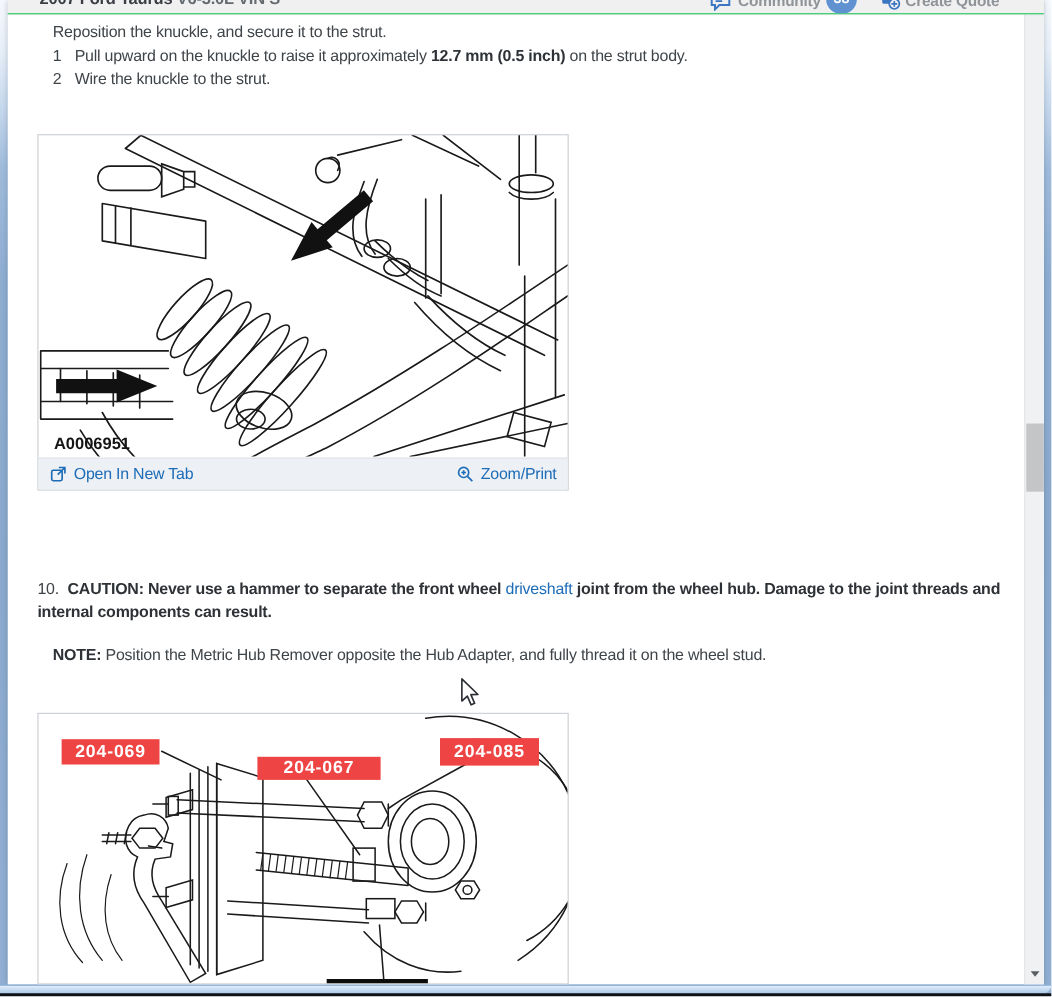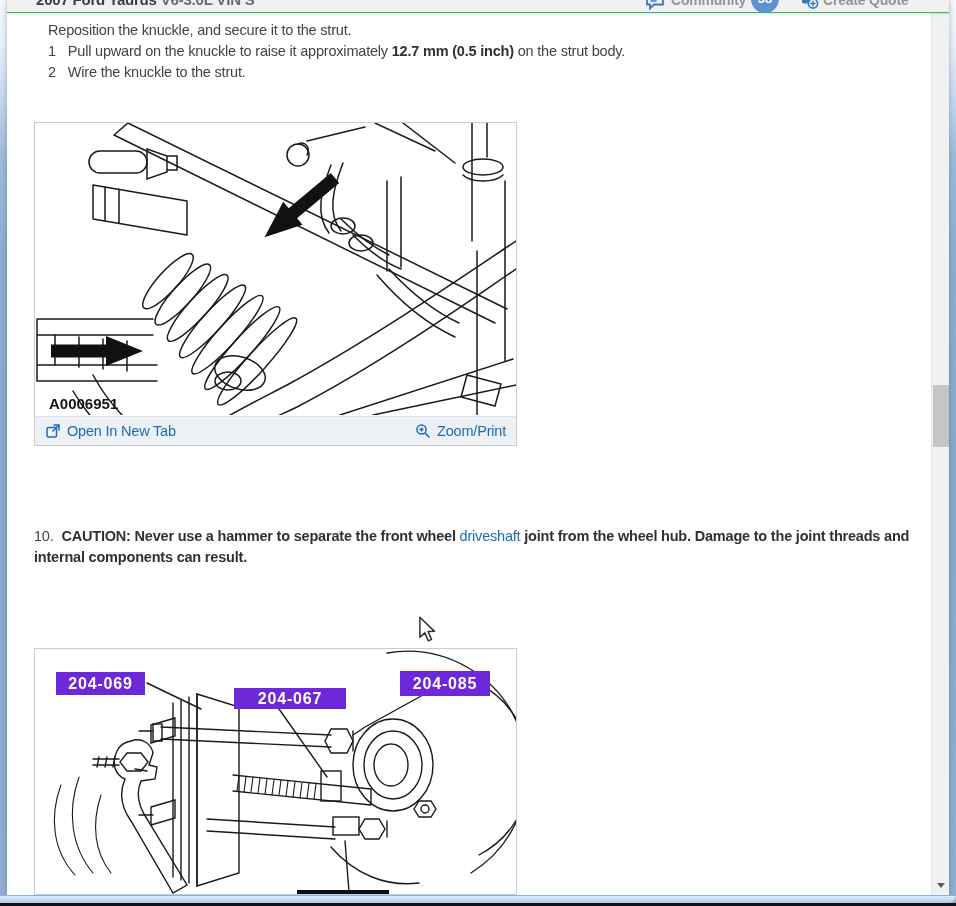--- a/index.html
+++ b/index.html
@@ -44,21 +44,21 @@
   .fig1{top:122px;height:324px;}
   .fig2{top:648px;height:247px;overflow:hidden;}
   .fig svg.art{display:block;}
   .figcode{position:absolute;left:14px;top:272px;font-size:15px;font-weight:700;color:#141414;letter-spacing:0;}
   .figbar{
     position:absolute;left:0;bottom:0;width:100%;height:29px;background:#edf0f4;border-top:1px solid #dfe3e7;
     display:flex;justify-content:space-between;align-items:center;padding:0 10px;
   }
   .figlink{display:flex;align-items:center;gap:6px;font-size:14.5px;color:#1c6cb7;cursor:pointer;}
   .toollabel{
-    position:absolute;background:#6d28d9;color:#ffffff;font-size:16px;font-weight:600;letter-spacing:0.8px;
+    position:absolute;background:#ef4444;color:#ffffff;font-size:16px;font-weight:600;letter-spacing:0.8px;
     display:flex;align-items:center;justify-content:center;
   }
   
   .sbar{position:absolute;left:924px;top:13px;width:18px;height:882px;background:#f0f1f3;border-left:1px solid #e4e5e7;}
   .sthumb{position:absolute;left:1px;top:372px;width:16px;height:62px;background:#c3c5c7;}
   .sdown{position:absolute;left:0;bottom:2px;width:18px;height:15px;display:flex;align-items:center;justify-content:center;}
   .sdown .tri{width:0;height:0;border-left:4.5px solid transparent;border-right:4.5px solid transparent;border-top:5px solid #5a5e63;}
   
   .bluebar{
     position:absolute;left:0;top:895px;width:956px;height:8px;
@@ -196,20 +196,24 @@
     </div>
 
 
     <div class="txt caution" style="left:27px;top:526px;">
       <span class="num">10.</span>
       <b>CAUTION: Never use a hammer to separate the front wheel</b>
       <a class="link">driveshaft</a>
       <b>joint from the wheel hub. Damage to the joint threads and internal components can result.</b>
     </div>
 
+    <div class="txt" style="left:41px;top:588px;">
+      <b>NOTE:</b>
+      <span>Position the Metric Hub Remover opposite the Hub Adapter, and fully thread it on the wheel stud.</span>
+    </div>
 
     <div class="fig fig2">
       <svg class="art" width="481" height="245" viewBox="0 0 481 245">
         <g fill="none" stroke="#1a1a1a" stroke-width="1.4" stroke-linecap="round">
 
           <path d="M138,54 V228 M146,51 V231 M154,48 V234 M162,45 V237"></path>
           <path d="M162,45 L204,58 L204,224 L162,237 Z"></path>
           <path d="M116,76 l24,-7 v18 l-24,7 z M116,158 l24,-7 v18 l-24,7 z M104,82 h14 M104,166 h14"></path>
 
           <polygon points="92,104 106,104 113,113 106,122 92,122 85,113"></polygon>

